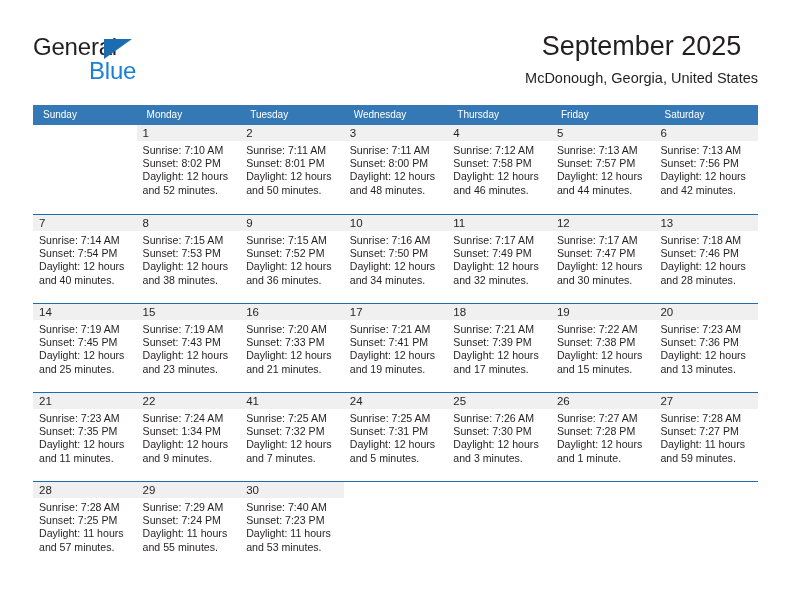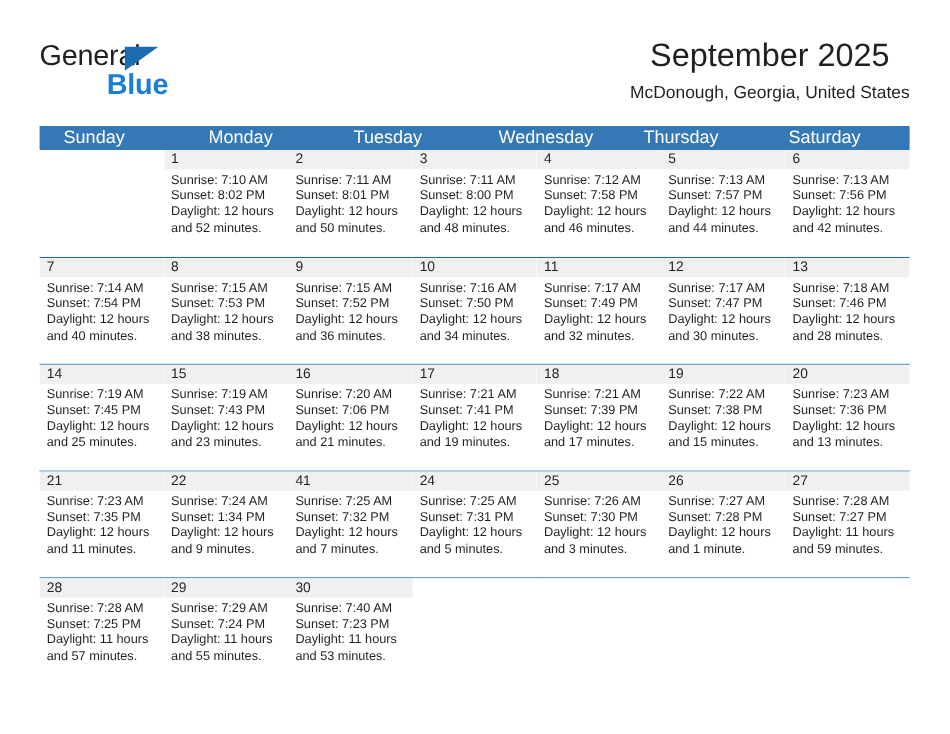--- a/index.html
+++ b/index.html
@@ -56,21 +56,20 @@
     border-left: 28px solid #1b6cb0;
     border-bottom: 20px solid transparent;
   }
   .logo-blue {
     position: absolute;
     left: 56px;
     top: 24px;
     font-size: 24px;
     color: #1b7fd4;
     letter-spacing: -0.2px;
-    font-weight: bold;
   }
 
   .title-block {
     position: absolute;
     right: 0;
     top: 0;
     text-align: center;
   }
   .cal-title {
     font-size: 27px;
@@ -95,23 +94,23 @@
   }
 
   .weekday-row {
     display: flex;
     background: #3479b5;
     height: 20px;
   }
   .weekday {
     flex: 1 1 0;
     color: #ffffff;
-    font-size: 15px;
+    font-size: 10px;
     line-height: 20px;
-    padding-left: 20px;
+    padding-left: 10px;
     box-sizing: border-box;
     overflow: hidden;
     white-space: nowrap;
   }
 
   .week {
     display: flex;
     border-top: 1.4px solid #1b6cb0;
     height: 89px;
     box-sizing: border-box;
@@ -176,20 +175,21 @@
 
   </div>
 
   <div class="calendar">
     <div class="weekday-row" id="weekday-row">
         <div class="weekday">Sunday</div>
         <div class="weekday">Monday</div>
         <div class="weekday">Tuesday</div>
         <div class="weekday">Wednesday</div>
         <div class="weekday">Thursday</div>
+        <div class="weekday">Friday</div>
         <div class="weekday">Saturday</div>
       </div>
     <div id="weeks-container">
         <div class="week first">
           <div class="day-cell blank">
             <div class="daynum-band"></div>
           </div>
           <div class="day-cell">
             <div class="daynum-band">1</div>
             <div class="day-info">
@@ -311,21 +311,21 @@
             <div class="day-info">
               <div>Sunrise: 7:19 AM</div>
               <div>Sunset: 7:43 PM</div>
               <div class="wrapline">Daylight: 12 hours and 23 minutes.</div>
             </div>
           </div>
           <div class="day-cell">
             <div class="daynum-band">16</div>
             <div class="day-info">
               <div>Sunrise: 7:20 AM</div>
-              <div>Sunset: 7:06 PM</div>
+              <div>Sunset: 7:33 PM</div>
               <div class="wrapline">Daylight: 12 hours and 21 minutes.</div>
             </div>
           </div>
           <div class="day-cell">
             <div class="daynum-band">17</div>
             <div class="day-info">
               <div>Sunrise: 7:21 AM</div>
               <div>Sunset: 7:41 PM</div>
               <div class="wrapline">Daylight: 12 hours and 19 minutes.</div>
             </div>

